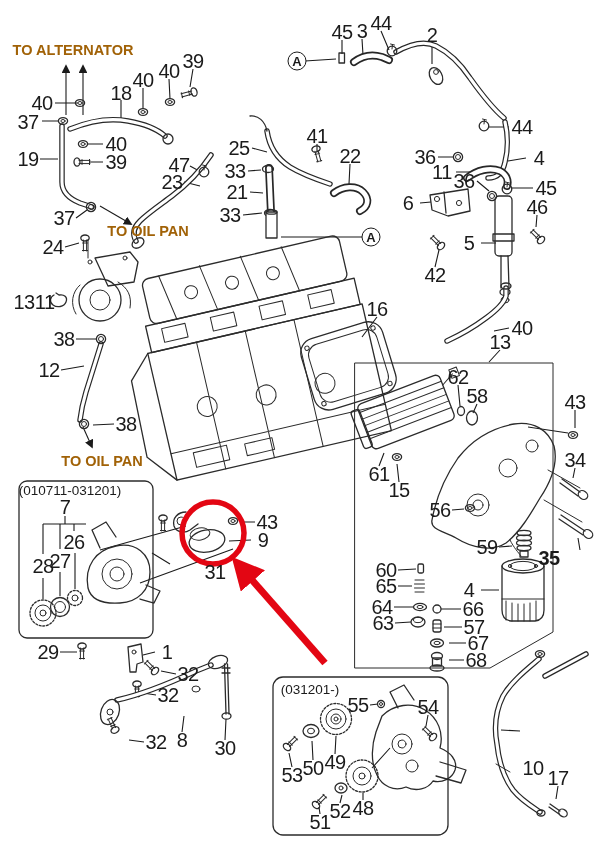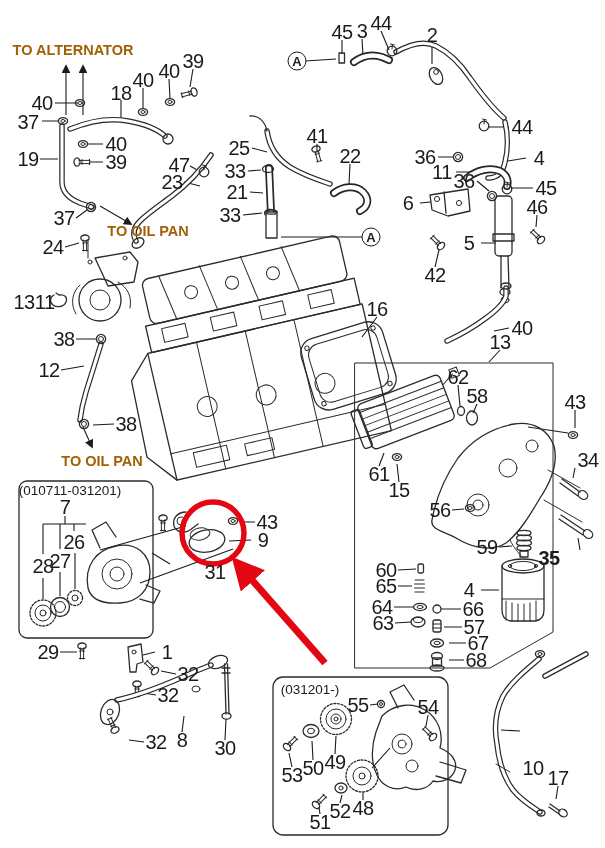--- a/index.html
+++ b/index.html
@@ -513,21 +513,21 @@
   </div>
     <div class="callout" style="left: 458px; top: 377px;">
     <span>62</span>
   </div>
     <div class="callout" style="left: 477px; top: 396px;">
     <span>58</span>
   </div>
     <div class="callout" style="left: 575px; top: 402px;">
     <span>43</span>
   </div>
-    <div class="callout" style="left: 588px; top: 460px; text-align: center;">
+    <div class="callout" style="left: 575px; top: 460px; text-align: center;">
     <span>34</span>
   </div>
     <div class="callout" style="left: 549px; top: 558px; font-weight: bold;">
     <span>35</span>
   </div>
     <div class="callout" style="left: 379px; top: 474px;">
     <span>61</span>
   </div>
     <div class="callout" style="left: 399px; top: 490px;">
     <span>15</span>

